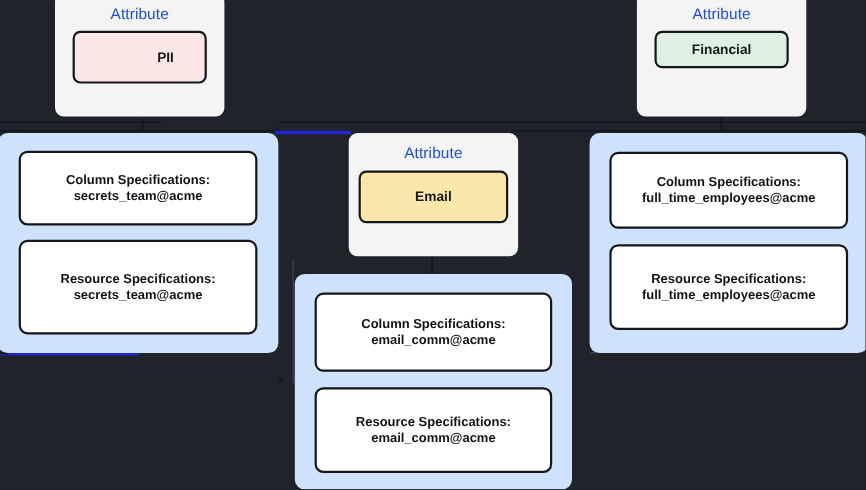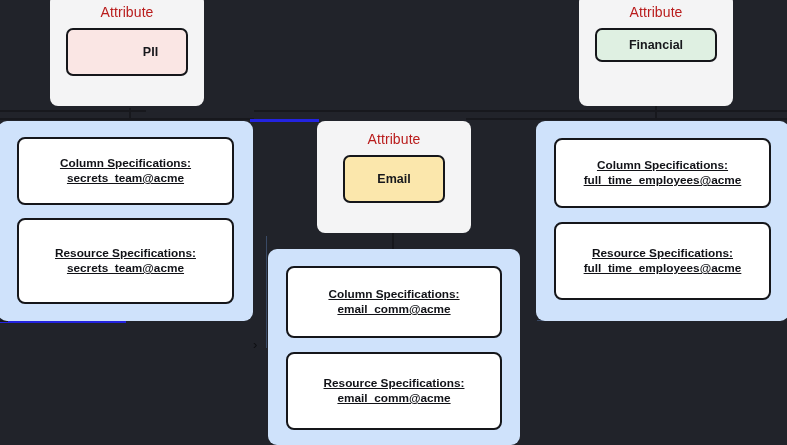--- a/index.html
+++ b/index.html
@@ -21,21 +21,21 @@
     position: absolute;
     background: #f4f4f5;
     border-radius: 8px;
     box-sizing: border-box;
     display: flex;
     flex-direction: column;
     align-items: center;
   }
   .attr-group-title {
     font-size: 14px;
-    color: #b91c1c;
+    color: #1d4ed8;
     font-weight: 400;
     margin-top: 10px;
     margin-bottom: 8px;
     letter-spacing: 0.1px;
   }
   .attr-chip {
     box-sizing: border-box;
     border: 2px solid #15161a;
     border-radius: 7px;
     display: flex;
@@ -64,21 +64,20 @@
     display: flex;
     flex-direction: column;
     align-items: center;
     justify-content: center;
     text-align: center;
     font-size: 11.8px;
     font-weight: bold;
     color: #111217;
     line-height: 1.28;
     padding: 4px 6px;
-    text-decoration: underline;
   }
   .spec-card .ln { display: block; white-space: nowrap; }
 
   
   .edge {
     position: absolute;
     background: #17181d;
   }
   .edge-h { height: 2px; }
   .edge-v { width: 2px; }
@@ -119,21 +118,21 @@
     <div class="attr-chip" style="width:122px; height:48px; background:#fae6e4;padding-left:47px;">PII</div>
   </div>
 
   <div class="attr-group" style="left:579px; top:-6px; width:154px; height:112px;">
     <div class="attr-group-title">Attribute</div>
     <div class="attr-chip" style="width:122px; height:34px; background:#dff0e2;">Financial</div>
   </div>
 
   <div class="attr-group" style="left:317px; top:121px; width:154px; height:112px;">
     <div class="attr-group-title">Attribute</div>
-    <div class="attr-chip" style="width:102px; height:48px; background:#fbe7ac;">Email</div>
+    <div class="attr-chip" style="width:136px; height:48px; background:#fbe7ac;">Email</div>
   </div>
 
   <div class="spec-group" style="left:-2px; top:121px; width:255px; height:200px;">
     <div class="spec-card" style="width:217px; height:68px; margin-top:16px;">
       <span class="ln">Column Specifications:</span>
       <span class="ln">secrets_team@acme</span>
     </div>
     <div class="spec-card" style="width:217px; height:86px; margin-top:13px;">
       <span class="ln">Resource Specifications:</span>
       <span class="ln">secrets_team@acme</span>

